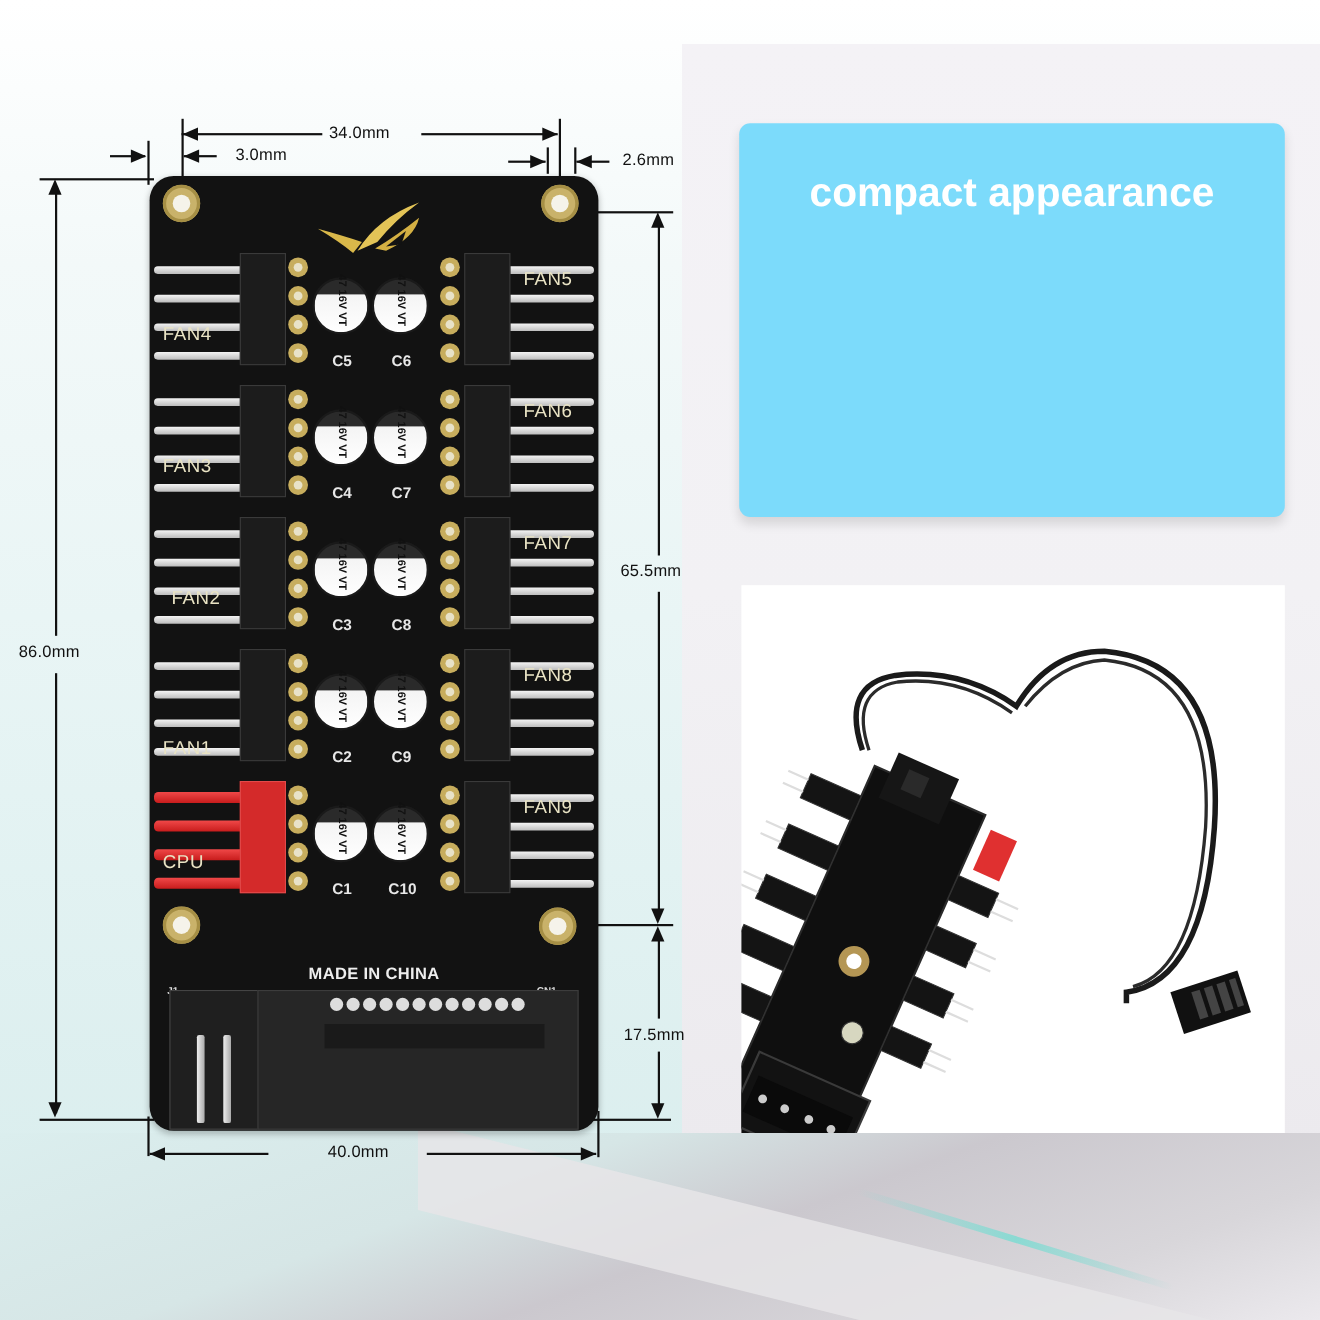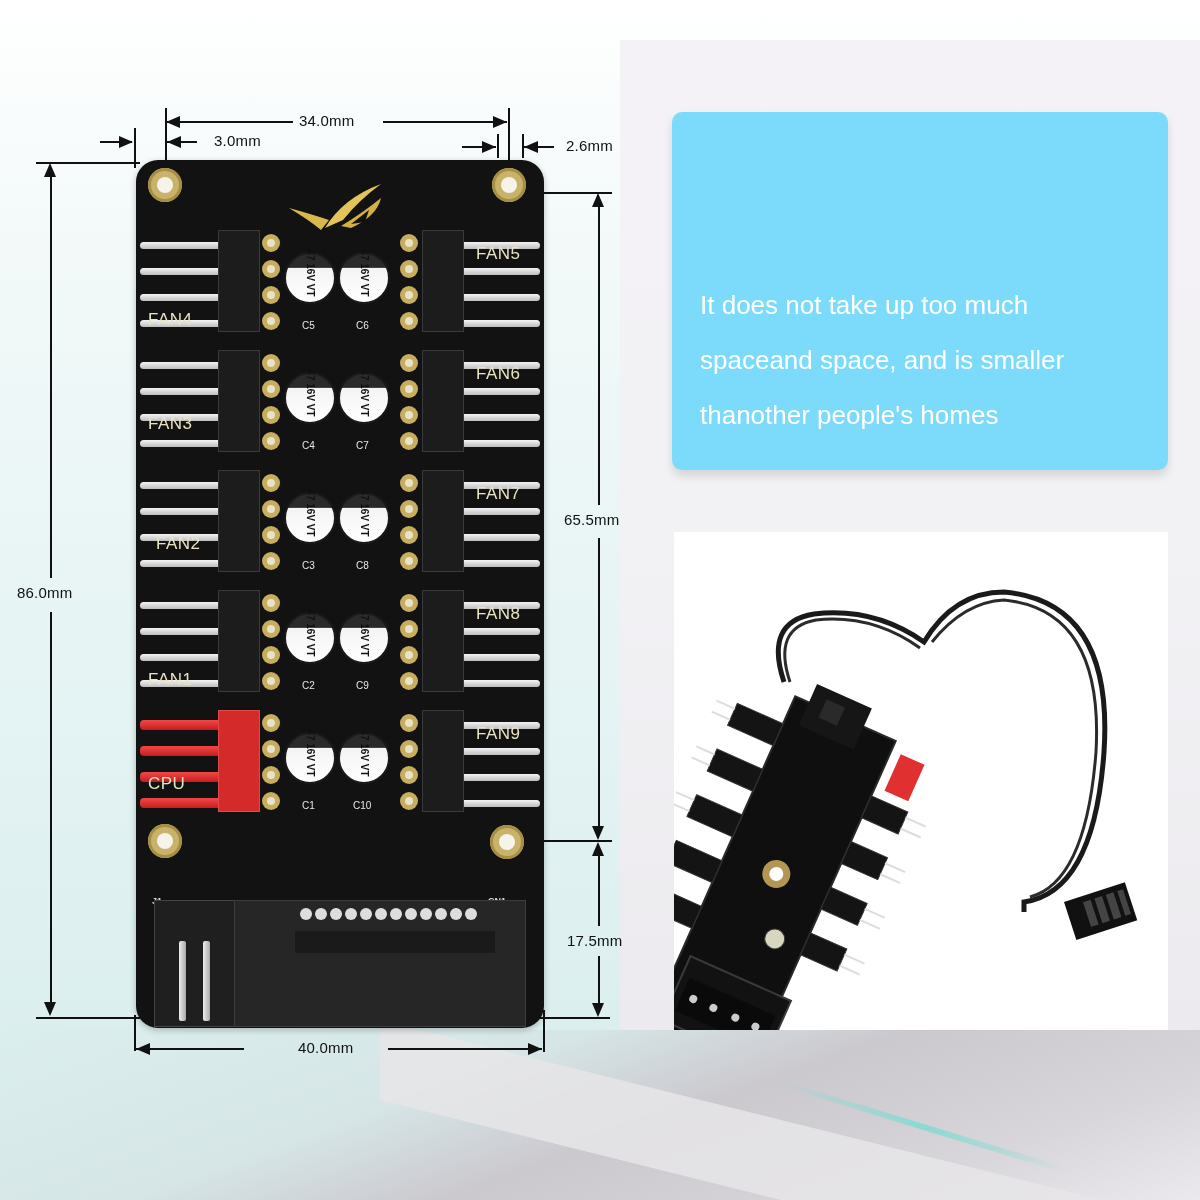--- a/index.html
+++ b/index.html
@@ -67,21 +67,21 @@
     position:absolute; font-size:17px; color:#e9e3c4; letter-spacing:.5px;
   }
   .cap {
     position:absolute; width:48px; height:48px; border-radius:50%;
     background: linear-gradient(180deg,#2a2a2a 0%, #2a2a2a 28%, #f4f4f4 29%, #ffffff 100%);
     border:2px solid #1a1a1a;
   }
   .cap-text {
     position:absolute; left:0; top:14px; width:48px; text-align:center; font-size:10px; line-height:10px; color:#111; font-weight:bold; transform:rotate(90deg);
   }
-  .cap-label { position:absolute; font-size:10px; color:#e8e8e8; font-weight:normal; }
+  .cap-label { position:absolute; font-size:14px; color:#e8e8e8; font-weight:bold; }
   .red-header .pin { background:linear-gradient(180deg,#f04848,#c81c1c); height:10px; }
   .red-header .housing { background:#d42a2a; border-color:#e24a4a; }
 
   .pcb-text {
     position:absolute; left:0; width:408px; text-align:center; color:#eee; font-weight:bold; font-size:15px; letter-spacing:.3px;
   }
   .oval-pad { position:absolute; width:24px; height:14px; border-radius:8px; background:#d3bb6c; }
   .oval-pad::after { content:""; position:absolute; left:5px; top:3px; width:14px; height:8px; border-radius:5px; background:#121212; }
   .j1-conn { position:absolute; left:18px; top:740px; width:80px; height:125px; background:#1f1f1f; border:1px solid #444; }
   .j1-pin { position:absolute; top:40px; width:7px; height:80px; background:linear-gradient(90deg,#eee,#aaa); border-radius:2px; }
@@ -192,21 +192,21 @@
   </svg>
 
   <div class="fan-row" style="top:62px;">
     <div class="header-left">
       <div class="pin" style="left:2px; top:12px; width:116px;"></div>
       <div class="pin" style="left:2px; top:38px; width:116px;"></div>
       <div class="pin" style="left:2px; top:64px; width:116px;"></div>
       <div class="pin" style="left:2px; top:90px; width:116px;"></div>
       <div class="housing" style="left:80px;"></div>
     </div>
-    <div class="fan-label" style="left:12px; top:72px;margin-top:16px;">FAN4</div>
+    <div class="fan-label" style="left:12px; top:72px;">FAN4</div>
     <div class="pad" style="left:126px; top:12px;"></div>
       <div class="pad" style="left:126px; top:38px;"></div>
     <div class="pad" style="left:126px; top:64px;"></div>
       <div class="pad" style="left:126px; top:90px;"></div>
     <div class="cap" style="left:148px; top:30px;">
         <div class="cap-text">47 16V VT</div>
       </div>
     <div class="cap" style="left:202px; top:30px;">
         <div class="cap-text">47 16V VT</div>
       </div>
@@ -359,20 +359,21 @@
     <div class="header-right">
       <div class="pin" style="left:2px; top:12px; width:116px;"></div>
       <div class="pin" style="left:2px; top:38px; width:116px;"></div>
       <div class="pin" style="left:2px; top:64px; width:116px;"></div>
       <div class="pin" style="left:2px; top:90px; width:116px;"></div>
       <div class="housing" style="left:0px;"></div>
     </div>
     <div class="fan-label" style="left:340px; top:22px;">FAN9</div>
   </div>
 
+  <div class="pcb-text" style="top:717px;">MADE IN CHINA</div>
 
   <div class="oval-pad" style="left:160px; top:742px;"></div>
   <div class="oval-pad" style="left:210px; top:742px;"></div>
   <div class="oval-pad" style="left:260px; top:742px;"></div>
   <div class="oval-pad" style="left:310px; top:742px;"></div>
   <div class="small-label" style="left:16px; top:736px;">J1</div>
   <div class="small-label" style="left:352px; top:736px;">CN1</div>
 
   <div class="j1-conn">
     <div class="j1-pin" style="left:24px;"></div>
@@ -381,25 +382,21 @@
   <div class="molex">
     <div class="molex-pins">
       <span class="mp"></span><span class="mp"></span><span class="mp"></span><span class="mp"></span><span class="mp"></span><span class="mp"></span><span class="mp"></span><span class="mp"></span><span class="mp"></span><span class="mp"></span><span class="mp"></span><span class="mp"></span>
     </div>
     <div class="molex-inner"></div>
   </div>
 </div>
 
 <div class="info-card">
   <div class="card-title">
-  </div>
-  <div class="card-body">
-    <div>It does not take up too much</div>
-    <div>spaceand space, and is smaller</div>
-    <div>thanother people's homes</div>
+    <div>compact appearance</div>
   </div>
 </div>
 
 <div class="photo-frame">
   <svg width="494" height="498" viewBox="0 0 494 498">
 
     <path d="M110 150 Q90 90 140 82 Q200 75 250 110 Q280 60 330 60 Q440 70 430 220 Q420 360 350 370 L350 380" fill="none" stroke="#1a1a1a" stroke-width="5"></path>
     <path d="M116 150 Q98 96 142 88 Q198 82 246 116" fill="none" stroke="#2b2b2b" stroke-width="3"></path>
     <path d="M258 110 Q290 70 330 68 Q430 78 422 220 Q412 350 356 365" fill="none" stroke="#2b2b2b" stroke-width="3"></path>
 

